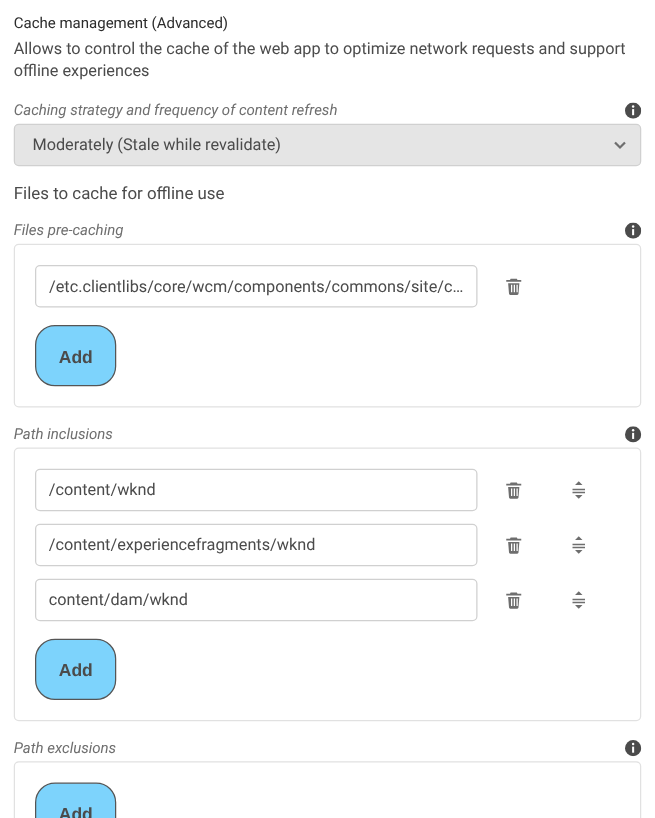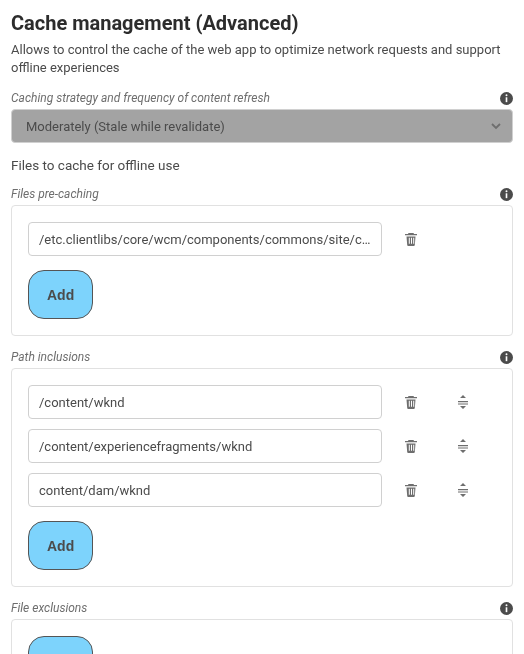--- a/index.html
+++ b/index.html
@@ -6,22 +6,22 @@
   body {
     margin: 0;
     padding: 11px;
     font-family: -apple-system, BlinkMacSystemFont, "Segoe UI", Roboto, Arial, sans-serif;
     font-size: 13px;
     color: #4b4b4b;
     background: #fff;
     width: 524px;
   }
   .title {
-    font-size: 20px;
-    font-weight: 700;
+    font-size: 12px;
+    font-weight: 400;
     color: #2c2c2c;
     margin: 0 0 6px 0;
   }
   .desc {
     font-size: 13px;
     color: #4b4b4b;
     line-height: 1.4;
     margin: 0 0 14px 0;
   }
   .field-label-row {
@@ -41,21 +41,21 @@
     display: flex;
     align-items: center;
     justify-content: center;
     color: #4b4b4b;
   }
   .select {
     width: 100%;
     height: 34px;
     border: 1px solid #d0d0d0;
     border-radius: 4px;
-    background: #a3a3a3;
+    background: #e5e5e5;
     display: flex;
     align-items: center;
     justify-content: space-between;
     padding: 0 10px 0 14px;
     font-size: 13px;
     color: #4b4b4b;
     cursor: pointer;
     margin-bottom: 14px;
   }
   .select .chevron {
@@ -226,21 +226,21 @@
     <span class="icon-btn" style="margin-left:14px">
       <svg width="16" height="16" viewBox="0 0 16 16" fill="currentColor">
           <path d="M8 1l3 3H5l3-3zM3 7h10v1.2H3V7zm0 2.4h10v1.2H3V9.4zM8 15l-3-3h6l-3 3z"></path>
         </svg>
     </span>
   </div>
   <button class="add-btn">Add</button>
 </div>
 
 <div class="field-label-row">
-  <span class="field-label">File exclusions</span>
+  <span class="field-label">Path exclusions</span>
   <span class="info-icon">
     <svg width="13" height="13" viewBox="0 0 16 16" fill="currentColor">
         <circle cx="8" cy="8" r="8"></circle>
         <rect x="7" y="6.5" width="2" height="6" fill="#fff"></rect>
         <circle cx="8" cy="4" r="1.2" fill="#fff"></circle>
       </svg>
   </span>
 </div>
 <div class="panel">
   <button class="add-btn" style="margin-top:0">Add</button>

